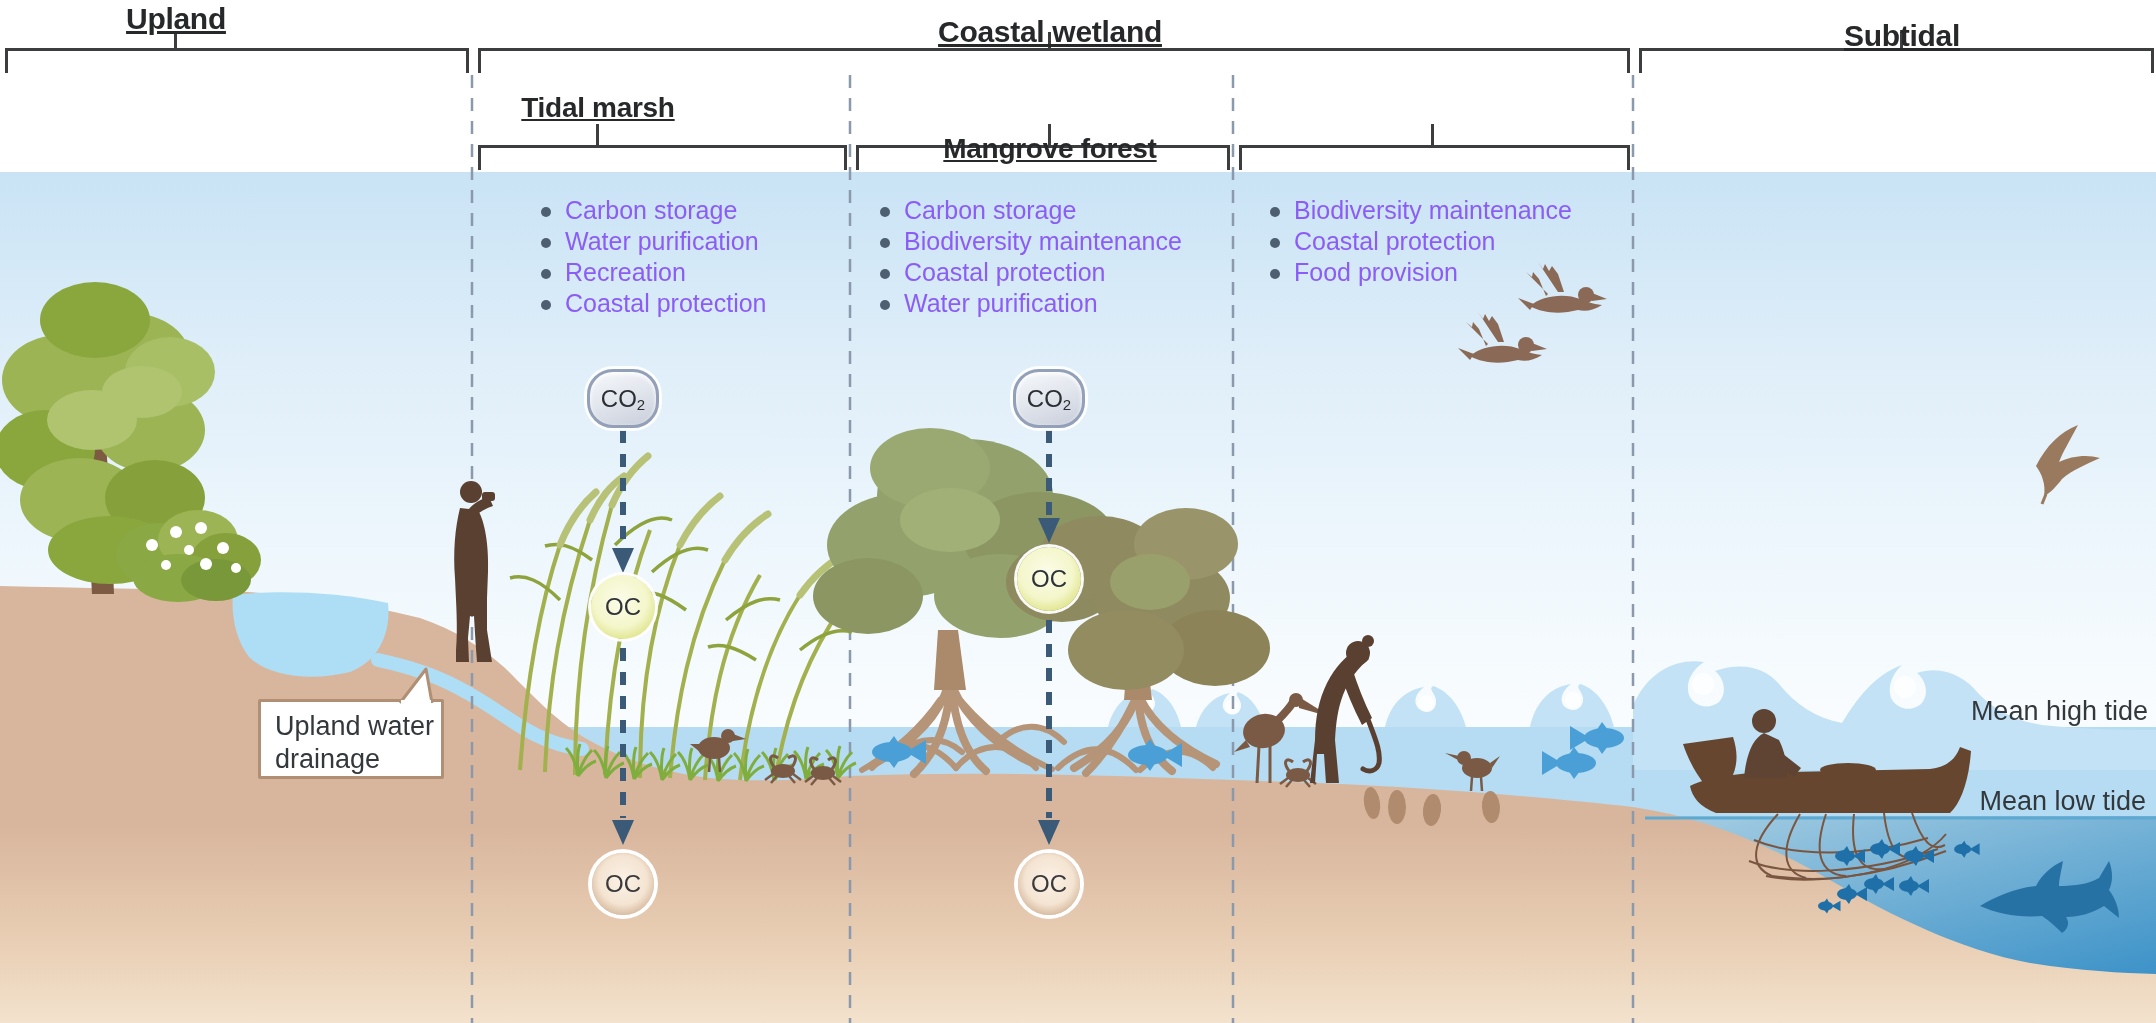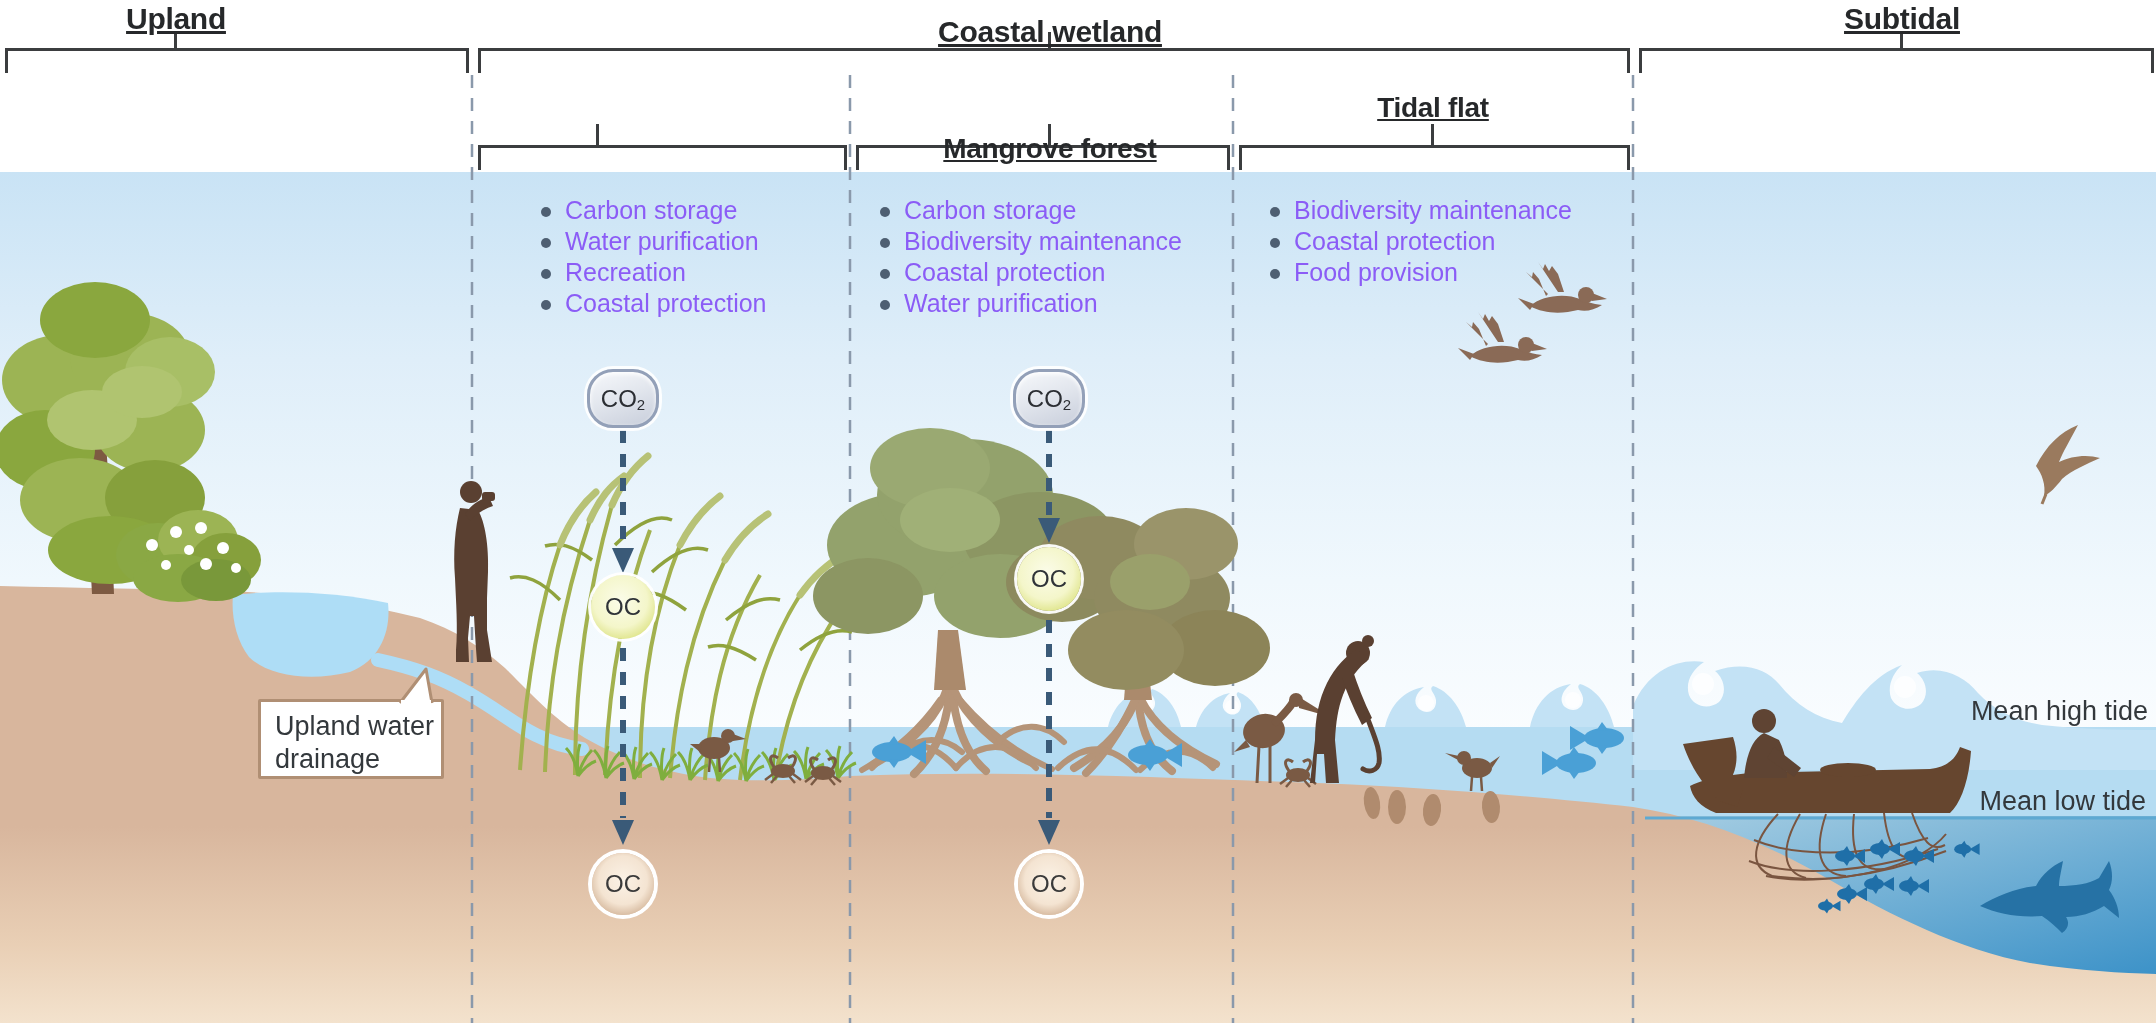--- a/index.html
+++ b/index.html
@@ -356,31 +356,31 @@
         <path d="M612,548 L634,548 L623,573 Z"></path>
         <path d="M612,820 L634,820 L623,845 Z"></path>
         <path d="M1038,518 L1060,518 L1049,543 Z"></path>
         <path d="M1038,820 L1060,820 L1049,845 Z"></path>
       </g>
     </g>
   </svg>
 
   <div class="ov ztitle" style="left:26px;top:2px;width:300px;">Upland</div>
   <div class="ov ztitle" style="left:850px;top:2px;width:400px;margin-top:13px;">Coastal wetland</div>
-  <div class="ov ztitle" style="left:1702px;top:2px;width:400px;">Subtidal</div>
+  <div class="ov ztitle" style="left:1702px;top:19px;width:400px;">Subtidal</div>
 
   <div class="tick" style="left:174px;top:32px;height:17px;"></div>
   <div class="tick" style="left:1048px;top:32px;height:17px;"></div>
   <div class="tick" style="left:1900px;top:32px;height:17px;"></div>
   <div class="bracket" style="left:5px;top:48px;width:458px;"></div>
   <div class="bracket" style="left:478px;top:48px;width:1146px;"></div>
   <div class="bracket" style="left:1639px;top:48px;width:509px;"></div>
 
+  <div class="ov subtitle" style="left:448px;top:92px;width:300px;">Tidal marsh</div>
   <div class="ov subtitle" style="left:900px;top:92px;width:300px;margin-top:41px;">Mangrove forest</div>
-  <div class="ov subtitle" style="left:1283px;top:92px;width:300px;">Tidal flat</div>
 
   <div class="tick" style="left:596px;top:124px;height:21px;"></div>
   <div class="tick" style="left:1048px;top:124px;height:21px;"></div>
   <div class="tick" style="left:1431px;top:124px;height:21px;"></div>
   <div class="bracket" style="left:478px;top:145px;width:363px;"></div>
   <div class="bracket" style="left:856px;top:145px;width:368px;"></div>
   <div class="bracket" style="left:1239px;top:145px;width:385px;"></div>
 
   <ul class="svclist" style="left:541px;top:195px;">
     <li>Carbon storage</li>

